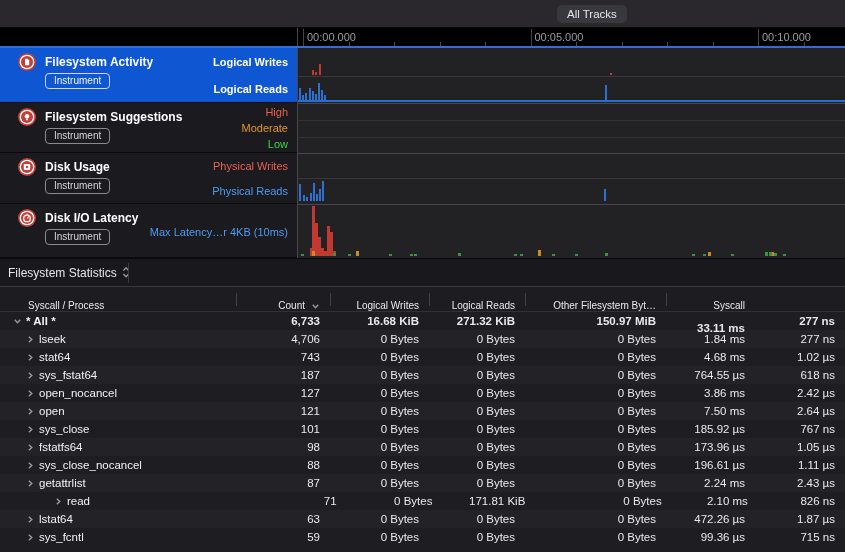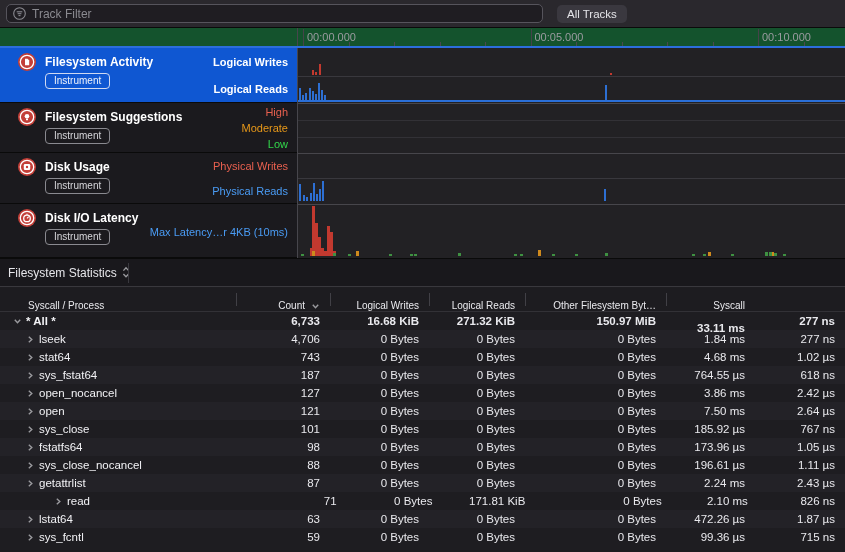--- a/index.html
+++ b/index.html
@@ -13,21 +13,21 @@
   .toolbar{position:absolute;left:0;top:0;width:845px;height:28px;background:#2a282d;border-bottom:1px solid #0a0a0a;box-sizing:border-box;}
   .filter-field{position:absolute;left:6px;top:4px;width:537px;height:19px;box-sizing:border-box;
     border:1px solid #56545c;border-radius:5px;background:#1f1d22;display:flex;align-items:center;}
   .filter-field svg{margin-left:6px;flex:0 0 auto;}
   .filter-field input{flex:1;background:transparent;border:none;outline:none;color:#d8d8dc;
     font:12px "Liberation Sans","DejaVu Sans",sans-serif;padding:0 6px;}
   .filter-field input::placeholder{color:#8a8a90;}
   .all-tracks{position:absolute;left:557px;top:5px;height:18px;padding:0 10px;border:none;border-radius:5px;
     background:#3a383f;color:#e4e4e8;font:11.5px "Liberation Sans","DejaVu Sans",sans-serif;line-height:18px;}
   
-  .ruler{position:absolute;left:0;top:28px;width:845px;height:20px;background:#14532d;}
+  .ruler{position:absolute;left:0;top:28px;width:845px;height:20px;background:#000000;}
   .ruler .tick-minor{position:absolute;bottom:2px;width:1px;height:4px;background:#4a494f;}
   .ruler .tick-major{position:absolute;top:1px;bottom:2px;width:1px;background:#454349;}
   .ruler .tick-label{position:absolute;top:3px;font-size:11px;color:#9b9ba0;white-space:nowrap;}
   .playline{position:absolute;left:0;top:46px;width:845px;height:2px;background:#2c6edc;z-index:6;}
   
   .track{position:absolute;left:0;width:298px;background:#1b1a1e;border-bottom:1px solid #0a0a0a;box-sizing:border-box;}
   .track.selected{background:#0f57d2;}
   .track .t-icon{position:absolute;left:18px;top:5px;width:18px;height:18px;}
   .track .t-title{position:absolute;left:45px;top:7px;font-size:12px;font-weight:700;color:#fff;white-space:nowrap;}
   .track .t-badge{position:absolute;left:45px;top:25px;font-size:10px;color:#d6d6da;border:1px solid #8a8a90;
@@ -61,29 +61,20 @@
   .td.name{text-align:left;padding-right:0;display:flex;align-items:center;color:#f2f2f5;}
   .disclosure{display:inline-flex;width:9px;justify-content:center;}
   .disclosure.collapsed svg{transform:rotate(-90deg);}
 </style>
 </head>
 <body>
 
 <div id="app">
 
   <div class="toolbar">
-    <div class="filter-field">
-      <svg width="13" height="13" viewBox="0 0 13 13">
-        <circle cx="6.5" cy="6.5" r="5.8" fill="none" stroke="#8a8a90" stroke-width="1.1"></circle>
-        <line x1="3.7" y1="4.8" x2="9.3" y2="4.8" stroke="#8a8a90" stroke-width="1.1"></line>
-        <line x1="4.6" y1="6.7" x2="8.4" y2="6.7" stroke="#8a8a90" stroke-width="1.1"></line>
-        <line x1="5.5" y1="8.6" x2="7.5" y2="8.6" stroke="#8a8a90" stroke-width="1.1"></line>
-      </svg>
-      <input value="" placeholder="Track Filter" style="">
-    </div>
     <button class="all-tracks">All Tracks</button>
   </div>
 
   <div class="ruler" id="ruler">
       <div class="tick-major" style="left: 303px;"></div>
       <div class="tick-label" style="left: 307px;">00:00.000</div>
       <div class="tick-minor" style="left: 348.5px;"></div>
       <div class="tick-minor" style="left: 394px;"></div>
       <div class="tick-minor" style="left: 439.5px;"></div>
       <div class="tick-minor" style="left: 485px;"></div>

